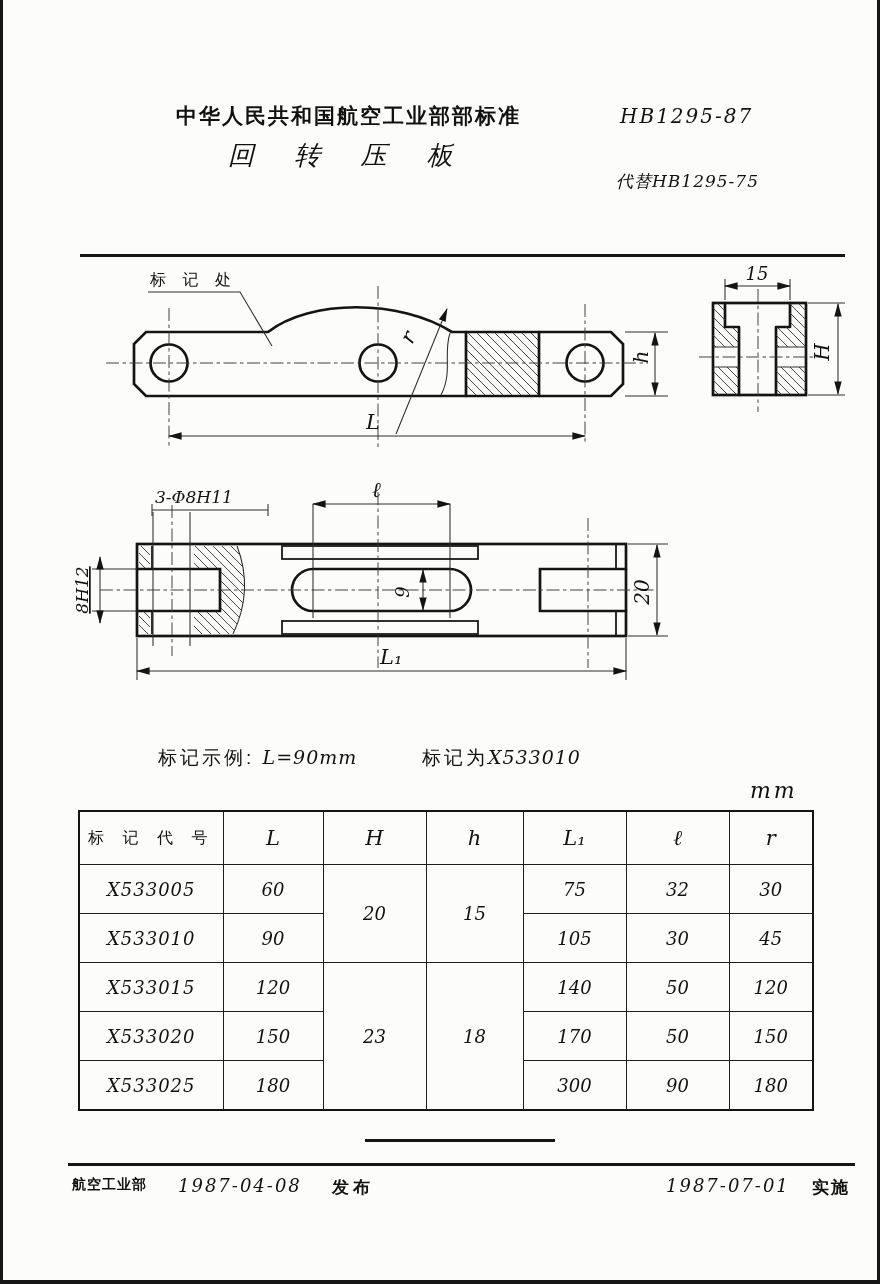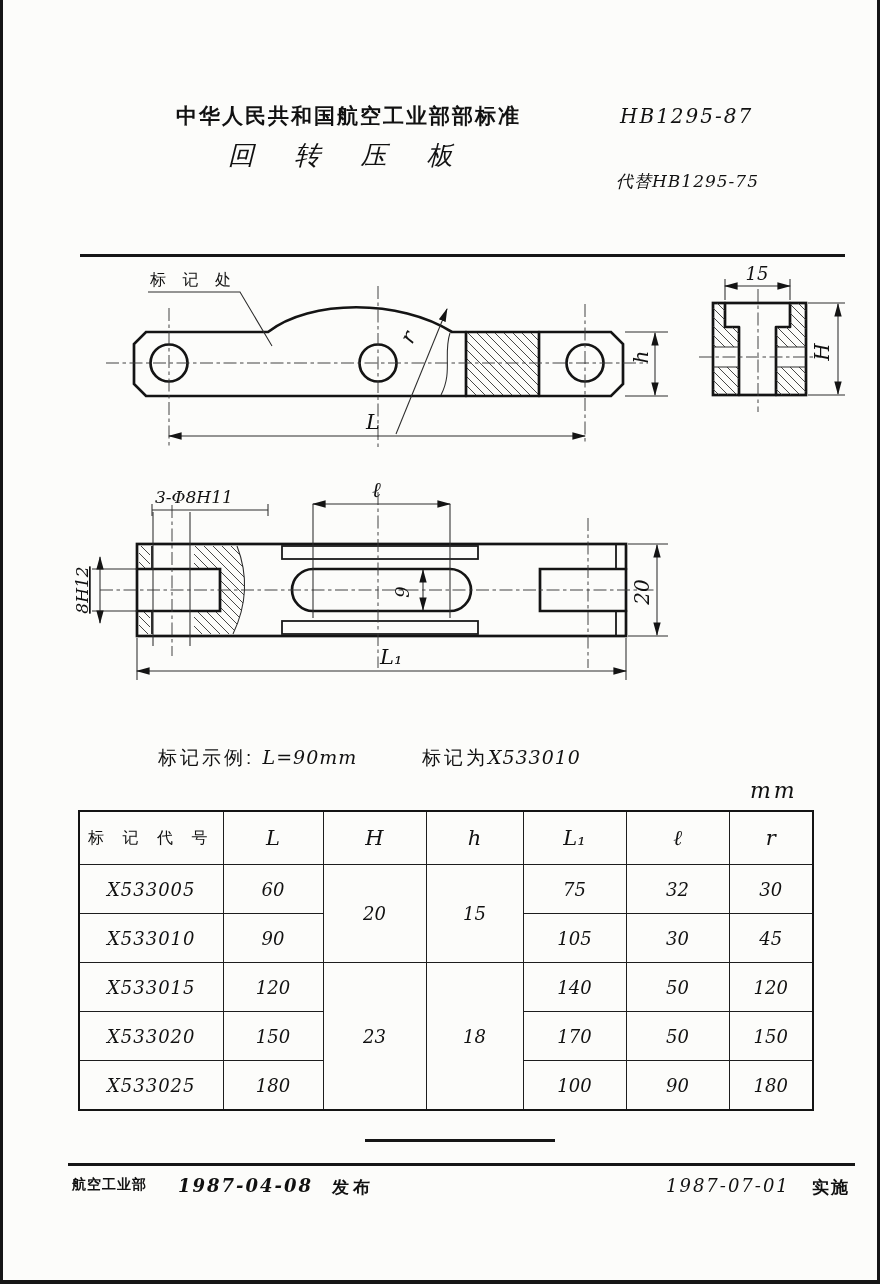--- a/index.html
+++ b/index.html
@@ -216,30 +216,30 @@
     <tr>
       <td class="code">X533020</td>
       <td class="num">150</td>
       <td class="num">170</td>
       <td class="num">50</td>
       <td class="num">150</td>
     </tr>
     <tr>
       <td class="code">X533025</td>
       <td class="num">180</td>
-      <td class="num">100</td>
+      <td class="num">300</td>
       <td class="num">90</td>
       <td class="num">180</td>
     </tr>
   </tbody>
     </table>
 
 
   <div class="rule" style="left:365px;top:1139px;width:190px;height:3px;"></div>
 
   <div class="rule" style="left:68px;top:1163px;width:787px;height:3px;"></div>
   <div class="abs cjk-bold" style="left:72px;top:1176px;font-size:14px;letter-spacing:1px;">航空工业部</div>
-  <div class="abs hand" style="left:178px;top:1175px;font-size:18px;letter-spacing:2px;font-weight:bold;">1987-04-08</div>
+  <div class="abs hand" style="left:178px;top:1175px;font-size:18px;letter-spacing:2px;">1987-04-08</div>
   <div class="abs cjk-bold" style="left:332px;top:1176px;font-size:17px;letter-spacing:4px;">发布</div>
   <div class="abs hand" style="left:666px;top:1175px;font-size:18px;letter-spacing:2px;">1987-07-01</div>
   <div class="abs cjk-bold" style="left:812px;top:1176px;font-size:17px;letter-spacing:2px;">实施</div>
 
 </div>
 
 </body></html>

